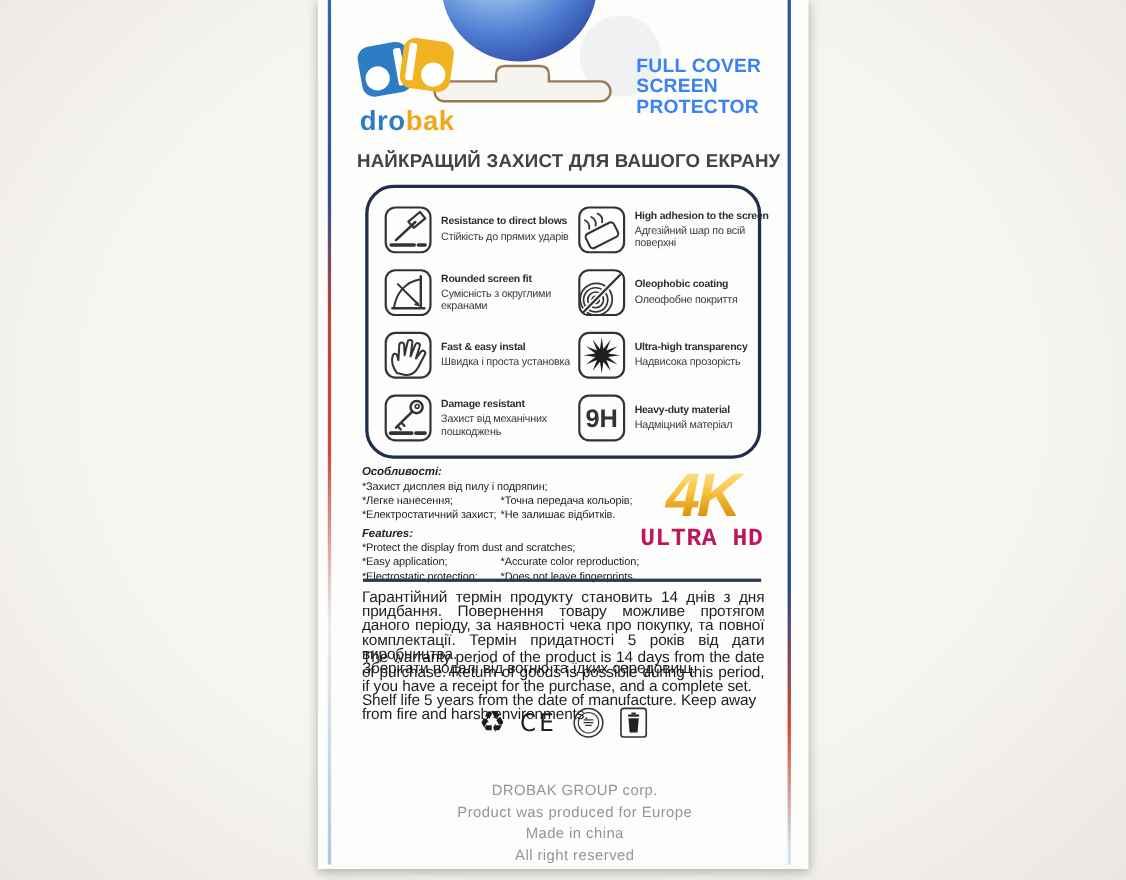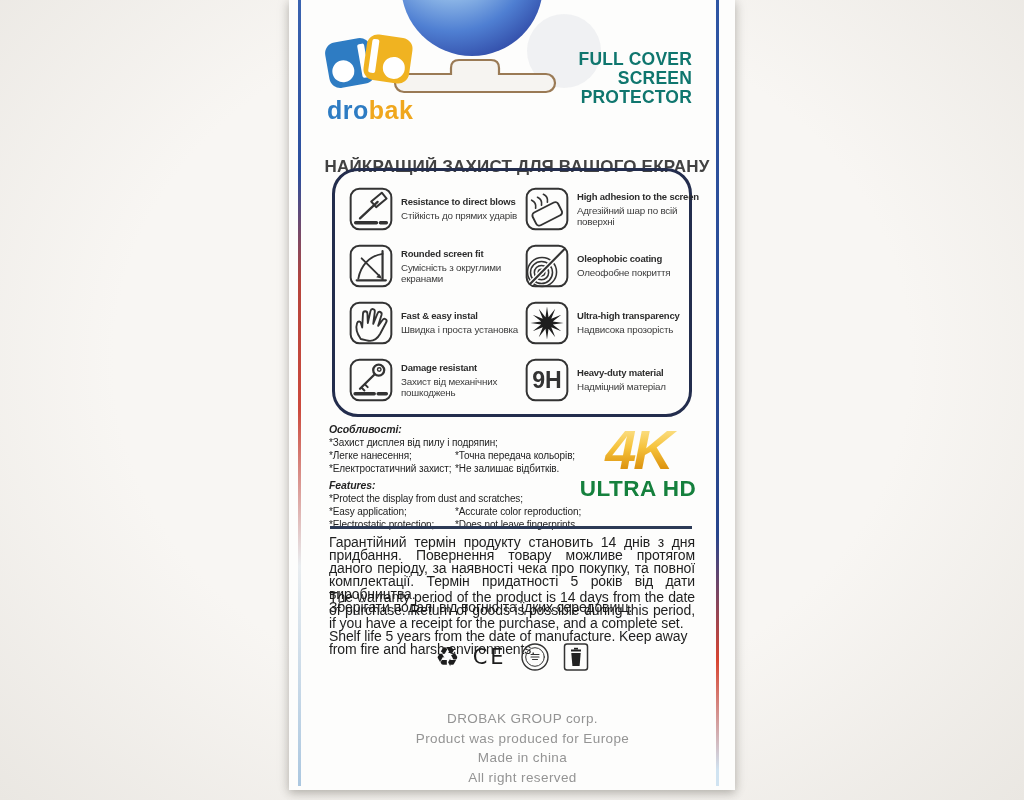--- a/index.html
+++ b/index.html
@@ -35,25 +35,25 @@
   .tile .bowl{position:absolute;width:22px;height:22px;border-radius:50%;background:#fff;}
   .tile.blue .bowl{left:4px;top:19px;}
   .tile.yellow .bowl{left:19px;top:20px;}
   .tile .stem{position:absolute;width:7px;height:34px;background:#fff;border-radius:2px;}
   .tile.blue .stem{right:6px;top:6px;}
   .tile.yellow .stem{left:5px;top:5px;}
   .logo-word{font-size:25px;font-weight:700;letter-spacing:.5px;margin-top:2px;}
   .logo-word .dro{color:#2e7cc3;}
   .logo-word .bak{color:#f0a71d;}
   
-  .tagline{position:absolute;right:43px;top:50px;text-align:right;
-    font-size:17.5px;font-weight:700;color:#0f766e;line-height:19px;letter-spacing:.2px;}
+  .tagline{position:absolute;right:43px;top:50px;
+    font-size:17.5px;font-weight:700;color:#3b82f6;line-height:19px;letter-spacing:.2px;}
   
   .headline{position:absolute;left:16px;right:6px;top:137px;text-align:center;
-    font-size:17px;font-weight:700;color:#424242;letter-spacing:.2px;margin-top:20px;}
+    font-size:17px;font-weight:700;color:#424242;letter-spacing:.2px;}
   
   .panel{position:absolute;left:43px;top:168px;width:360px;height:249px;box-sizing:border-box;
     border:3px solid #232d4d;border-radius:26px;
     display:grid;grid-template-columns:176px 176px;grid-auto-rows:56px;
     padding:10px 0 6px 14px;row-gap:1px;}
   .feature{display:flex;align-items:center;gap:8px;}
   .icon-box{flex:0 0 44px;width:44px;height:44px;}
   .f-text{display:flex;flex-direction:column;justify-content:center;}
   .f-en{font-size:9.5px;font-weight:700;color:#2d2d2d;letter-spacing:-.2px;white-space:nowrap;line-height:12px;}
   .f-ua{font-size:9.8px;font-weight:500;color:#3b3b3b;letter-spacing:-.2px;line-height:11.5px;max-width:122px;margin-top:2px;}
@@ -64,21 +64,21 @@
   .list-title{font-weight:700;font-size:10.5px;font-style:italic;}
   .list-full{font-weight:500;}
   .two-col{display:grid;grid-template-columns:126px auto;font-weight:500;}
   
   .badge4k{position:absolute;left:283px;top:424px;width:132px;text-align:center;}
   .k4{font-size:56px;line-height:52px;font-weight:800;font-style:italic;letter-spacing:-3px;color:#eaa61b;
       text-shadow:0 1px 0 rgba(120,70,0,.25);}
   @supports ((-webkit-background-clip:text)){
     .k4{background:linear-gradient(180deg,#fce79a 0%,#f6c33c 45%,#dd9410 85%);-webkit-background-clip:text;background-clip:text;color:transparent;text-shadow:none;}
   }
-  .ultrahd{font-size:22.5px;font-weight:800;color:#15803d;letter-spacing:.5px;margin-top:0;}
+  .ultrahd{font-size:22.5px;font-weight:800;color:#be185d;letter-spacing:.5px;margin-top:0;font-family:Liberation Mono, monospace;}
   .divider{position:absolute;left:41px;top:526px;width:362px;height:3px;background:#2c3a56;}
   
   .para{position:absolute;left:40px;width:366px;font-size:14px;line-height:13px;color:#1e1e1e;
     text-align:justify;font-weight:500;letter-spacing:-.1px;}
   .para.ua{top:536px;}
   .para.en{top:591px;}
   .para .nl{text-align:left;}
   
   .certs{position:absolute;left:0;right:0;top:640px;height:34px;display:flex;justify-content:center;align-items:center;gap:13px;}
   .recycle{font-family:"DejaVu Sans", sans-serif;font-size:27px;color:#1d1d1d;line-height:28px;}

